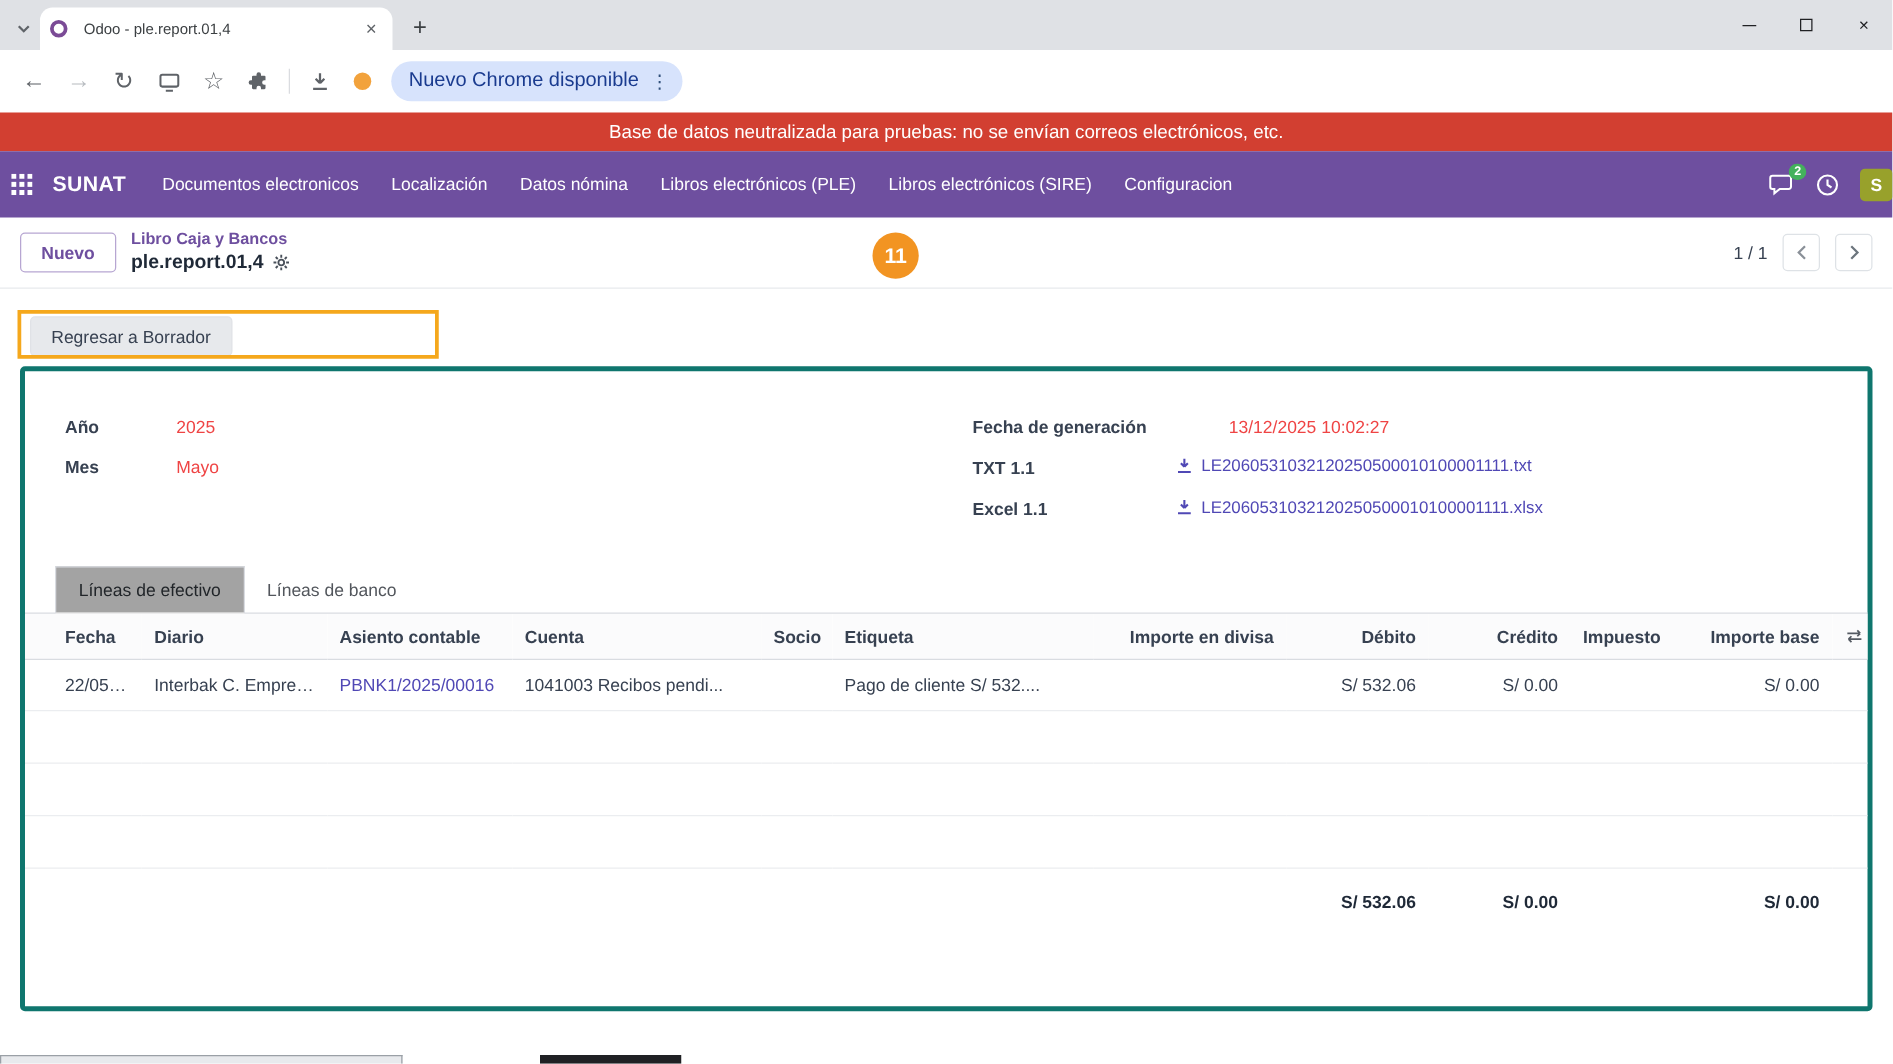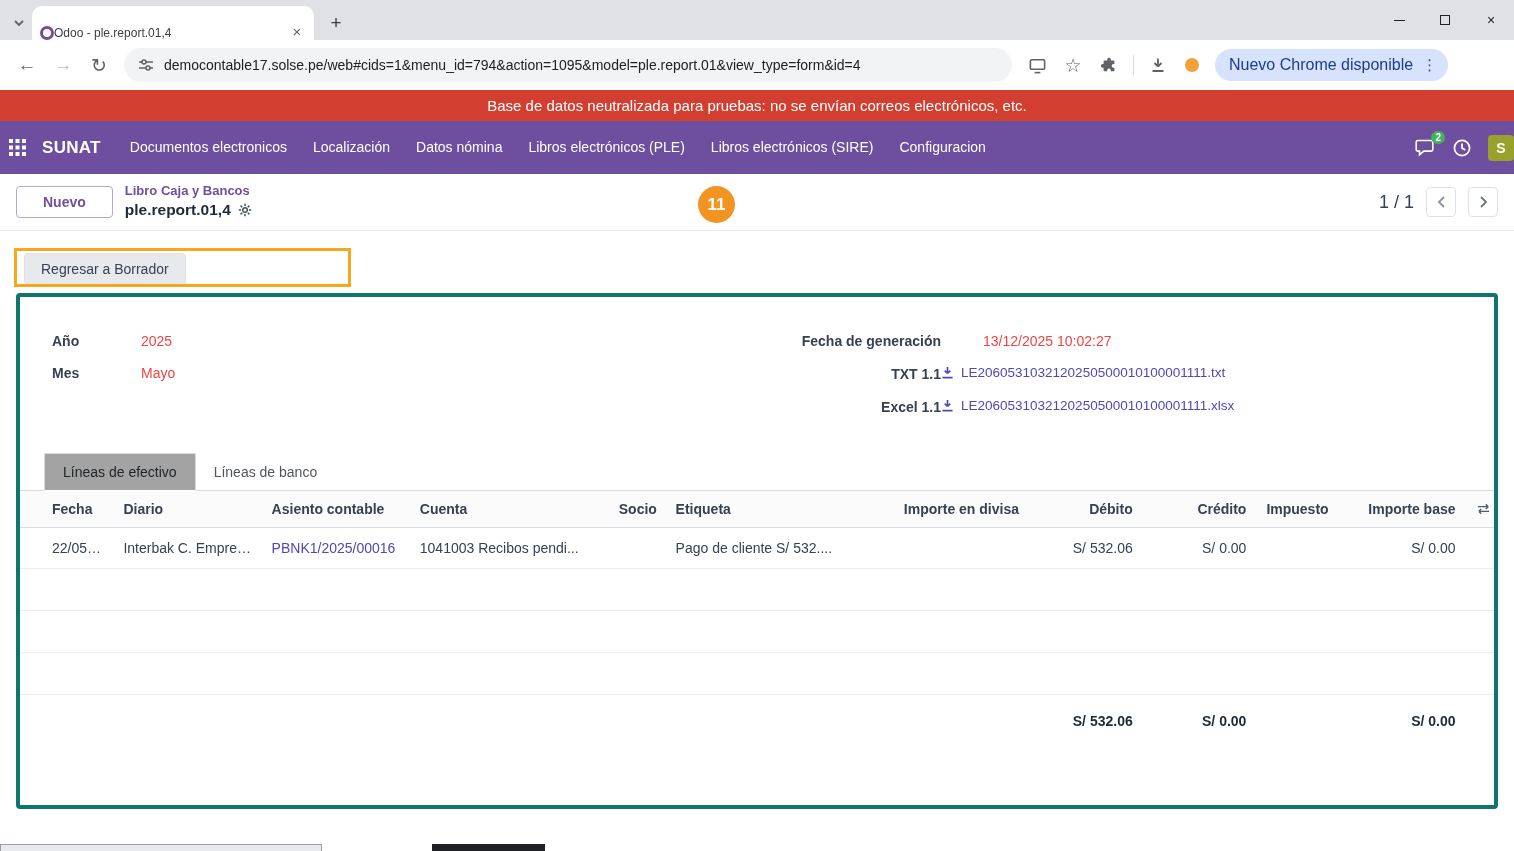--- a/index.html
+++ b/index.html
@@ -7,21 +7,21 @@
     --highlight:#f5a81c; --avatar:#98a12b; --badge:#44b15c; --pill:#d7e3fc;
   }
   *{box-sizing:border-box;margin:0;padding:0;}
   body{width:1514px;height:851px;overflow:hidden;position:relative;background:#fff;
        font-family:"Liberation Sans",sans-serif;color:#374151;font-size:14px;}
 
   
   .tabstrip{height:40px;background:#dfe1e5;display:flex;align-items:flex-end;padding-left:6px;}
   .tab-search{width:26px;height:34px;display:flex;align-items:center;justify-content:center;}
   .tab{width:282px;height:34px;background:#fff;border-radius:10px 10px 0 0;display:flex;
-       align-items:flex-end;gap:0;padding:0 8px;}
+       align-items:center;gap:13px;padding:0 8px;}
   .favicon{width:14px;height:14px;border:3.5px solid #7b4b96;border-radius:50%;flex:none;}
   .tab-title{font-size:12px;color:#3c4043;flex:1;white-space:nowrap;overflow:hidden;text-overflow:ellipsis;}
   .tab-close{color:#5f6368;font-size:15px;width:18px;text-align:center;cursor:default;}
   .newtab{width:28px;height:28px;margin:0 0 3px 8px;font-size:19px;color:#3c4043;
           display:flex;align-items:center;justify-content:center;}
   .win-controls{margin-left:auto;display:flex;height:40px;align-self:flex-start;}
   .win-btn{width:46px;height:40px;display:flex;align-items:center;justify-content:center;color:#202124;font-size:14px;}
   .minbar{width:11px;border-bottom:1.6px solid #202124;height:1px;display:inline-block;}
   .maxbox{width:10px;height:10px;border:1.5px solid #202124;display:inline-block;}
 
@@ -49,25 +49,25 @@
   .nav-right{margin-left:auto;display:flex;align-items:center;gap:16px;}
   .chat-wrap{position:relative;display:flex;align-items:center;}
   .chat-badge{position:absolute;top:-7px;right:-9px;background:var(--badge);color:#fff;font-size:10px;
               padding:1px 4px;border-radius:7px;font-weight:700;}
   .avatar{width:26px;height:26px;background:var(--avatar);border-radius:4px;display:flex;
           align-items:center;justify-content:center;font-size:14px;font-weight:700;color:#fff;}
 
   
   .crumb-row{height:57px;display:flex;align-items:center;gap:12px;padding:0 16px;border-bottom:1px solid #e8eaed;}
   .btn-nuevo{background:#fff;border:1px solid #b7a6d2;color:var(--accent);font-weight:600;font-size:14px;
-             padding:7px 26px;border-radius:4px;}
+             padding:7px 16px;border-radius:4px;}
   .crumbs{display:flex;flex-direction:column;line-height:1.3;}
   .crumb-link{color:var(--accent);font-size:13px;font-weight:600;}
   .crumb-record{color:#1f2937;font-size:15.5px;font-weight:700;display:flex;align-items:center;gap:7px;}
-  .pager{margin-left:auto;display:flex;align-items:center;gap:12px;color:#374151;font-size:18px;}
+  .pager{margin-left:auto;display:flex;align-items:center;gap:12px;color:#374151;font-size:14px;}
   .pager-btn{width:30px;height:30px;border:1px solid #dee2e6;border-radius:4px;background:#fff;
              display:flex;align-items:center;justify-content:center;}
 
   
   .statusbar{height:58px;padding-left:24px;position:relative;}
   .btn-draft{display:inline-block;margin-top:22px;background:#e7e9ec;color:#374151;font-size:14px;
              font-weight:500;padding:7px 16px;border:1px solid #e0e2e6;border-radius:4px;}
 
   
   .annot-circle{position:absolute;left:698px;top:186px;width:37px;height:37px;border-radius:50%;
@@ -76,21 +76,21 @@
   .annot-box{position:absolute;left:14px;top:248px;width:337px;height:39px;border:3px solid var(--highlight);
              z-index:39;pointer-events:none;}
 
   
   .sheet{margin:4px 16px 0;border:4px solid #0f766e;border-radius:4px;height:516px;background:#fff;}
   .fields{display:flex;padding:36px 24px 0 32px;}
   .col-left{width:726px;flex:none;}
   .col-right{flex:1;}
   .f-row{display:flex;align-items:baseline;margin-bottom:16px;}
   .f-label{font-weight:700;color:#374151;width:47px;flex:none;}
-  .f-label-r{font-weight:700;color:#374151;width:163px;flex:none;text-align:right;}
+  .f-label-r{font-weight:700;color:#374151;width:163px;flex:none;}
   .f-value{color:#ef4444;margin-left:42px;}
   .file-link{display:inline-flex;align-items:center;gap:7px;color:var(--link);font-size:13.5px;}
 
   .tabs{display:flex;margin-top:22px;padding-left:24px;border-bottom:1px solid #d9dce1;align-items:flex-end;}
   .tab-item{padding:10px 18px;font-size:14px;color:#52565c;}
   .tab-item.active{background:#a3a3a3;border:1px solid #d9dce1;border-bottom:1px solid #fff;
                    margin-bottom:-1px;color:#212529;}
 
   table.list{width:100%;border-collapse:collapse;table-layout:fixed;font-size:14px;color:#374151;}
   table.list th{font-weight:700;text-align:left;padding:10px;background:#fbfbfc;
@@ -132,32 +132,20 @@
         <span class="maxbox"></span>
       </span>
     <span class="win-btn">×</span>
   </div>
 </div>
 
 <div class="toolbar">
   <span class="tool-icon">←</span>
   <span class="tool-icon disabled">→</span>
   <span class="tool-icon">↻</span>
-  <div class="address">
-    <span>
-      <svg width="16" height="16" viewBox="0 0 16 16">
-          <g stroke="#5f6368" stroke-width="1.6" fill="none">
-        <path d="M1 5h14M1 11h14"></path>
-            <circle cx="6" cy="5" r="2" fill="#f1f3f4"></circle>
-            <circle cx="10" cy="11" r="2" fill="#f1f3f4"></circle>
-      </g>
-        </svg>
-    </span>
-    <span class="url">democontable17.solse.pe/web#cids=1&amp;menu_id=794&amp;action=1095&amp;model=ple.report.01&amp;view_type=form&amp;id=4</span>
-  </div>
   <span class="tool-icon">
     <svg width="19" height="19" viewBox="0 0 20 20">
         <g stroke="#5f6368" stroke-width="1.7" fill="none">
       <rect x="2.5" y="4" width="15" height="10" rx="1.5"></rect>
           <path d="M7 17.5h6"></path>
         </g>
       </svg>
   </span>
   <span class="tool-icon">☆</span>
   <span class="tool-icon">

